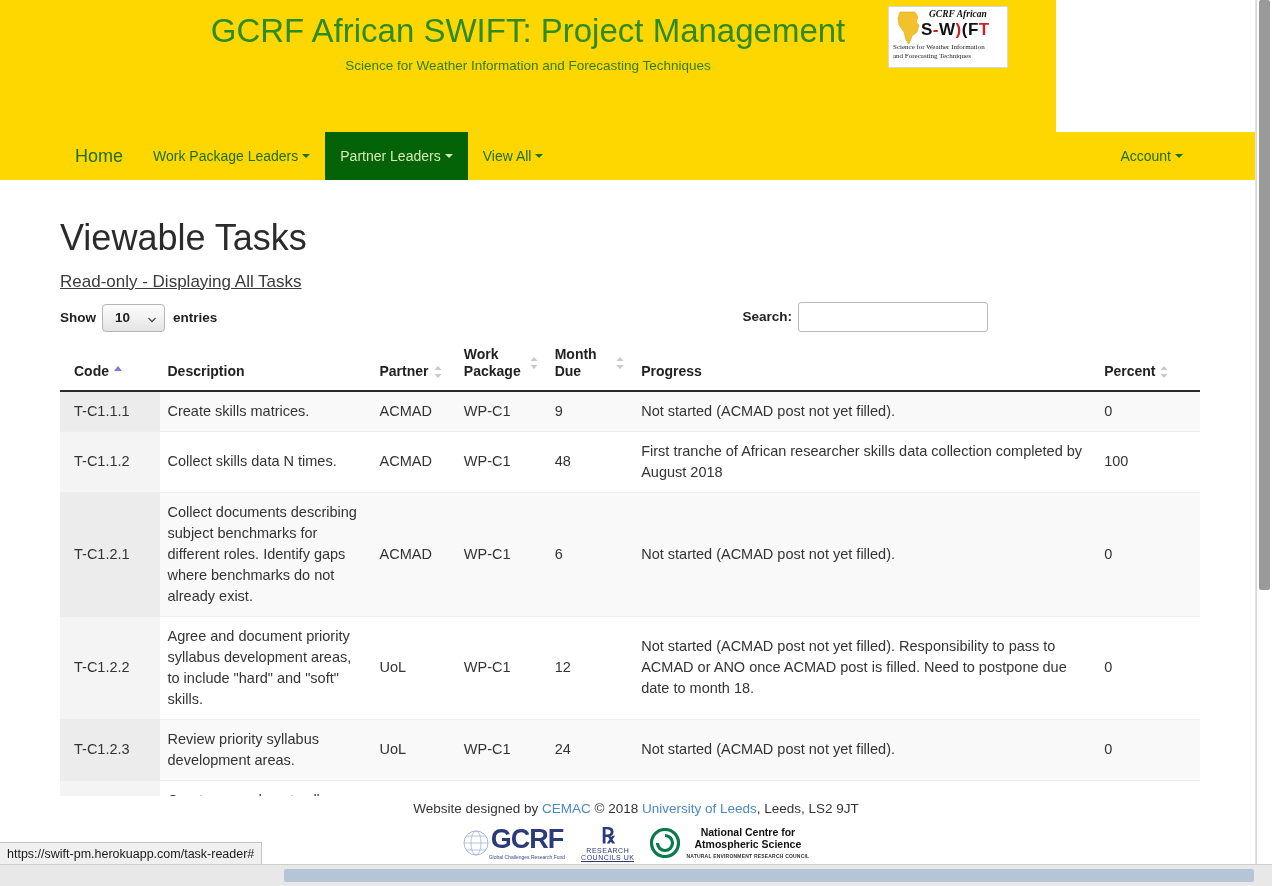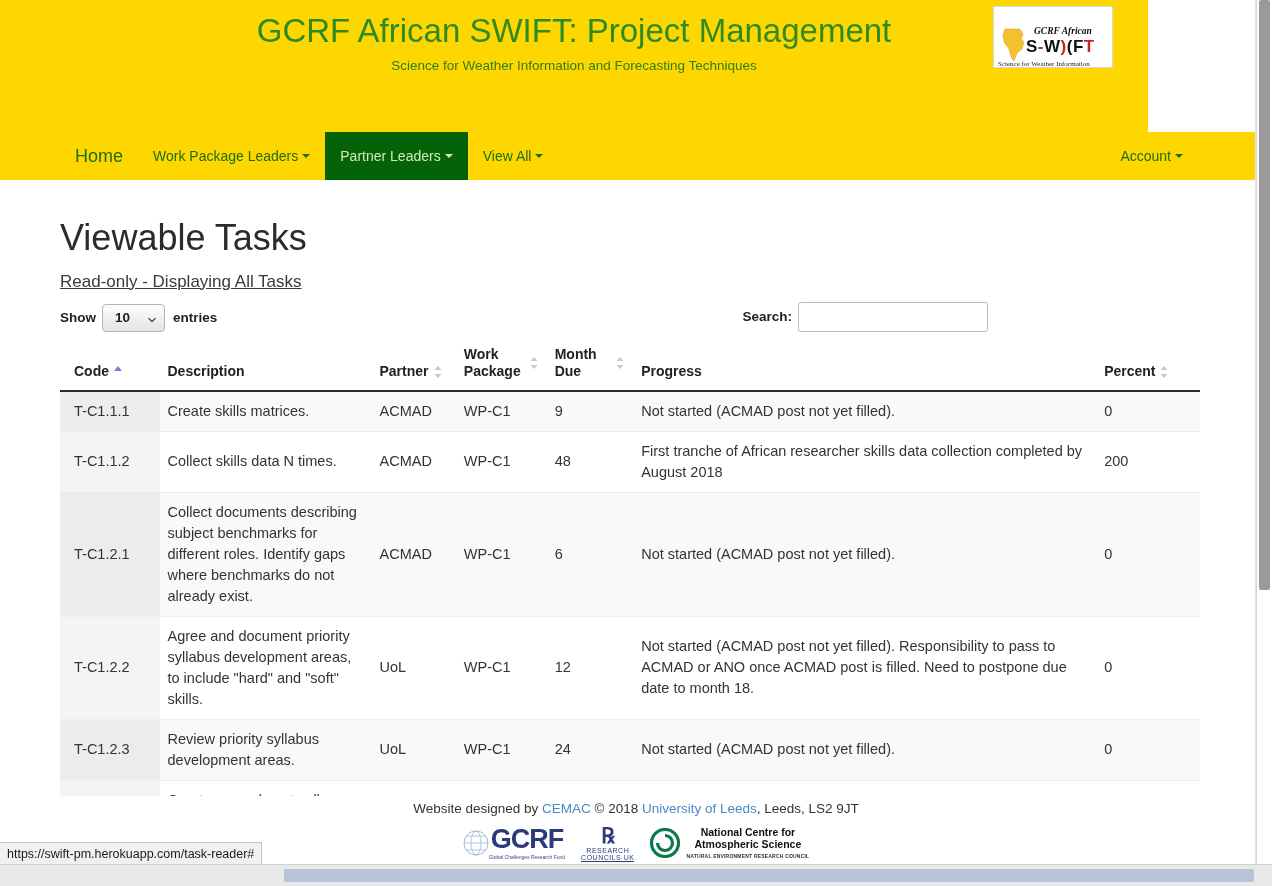--- a/index.html
+++ b/index.html
@@ -13,21 +13,21 @@
   #page {
     position: relative;
     width: 1272px; height: 886px;
     overflow: hidden;
     background: #ffffff;
   }
 
   
   .banner {
     position: relative;
-    width: 1148px;
+    width: 1056px;
     height: 132px;
     background: #FFD700;
     overflow: hidden;
   }
   .brand-title {
     text-align: center;
     color: #2e8b22;
     font-size: 33px;
     font-weight: normal;
     line-height: 1;
@@ -36,26 +36,26 @@
   }
   .brand-sub {
     text-align: center;
     color: #2e7d1e;
     font-size: 13.5px;
     padding-top: 11px;
   }
   .logo-box {
     position: absolute;
     top: 6px;
-    right: 35px;
+    right: 48px;
     width: 120px;
     height: 62px;
     background: #ffffff;
     border: 1px solid #d8d8d8;
-    padding: 17px 4px;
+    padding: 0 4px;
     overflow: hidden;
   }
   .logo-inner { position: relative; width: 100%; height: 100%; }
   .logo-africa {
     position: absolute; left: 2px; top: 3px; width: 28px; height: 36px;
   }
   .logo-gcrf {
     position: absolute; left: 36px; top: 2px;
     font-family: "Liberation Serif", serif;
     font-style: italic; font-weight: bold;
@@ -492,21 +492,21 @@
             <td class="col-prog">Not started (ACMAD post not yet filled).</td>
             <td class="col-pct">0</td>
           </tr>
           <tr class="even">
             <td class="col-code">T-C1.1.2</td>
             <td class="col-desc">Collect skills data N times.</td>
             <td class="col-part">ACMAD</td>
             <td class="col-wp">WP-C1</td>
             <td class="col-month">48</td>
             <td class="col-prog">First tranche of African researcher skills data collection completed by August 2018</td>
-            <td class="col-pct">200</td>
+            <td class="col-pct">100</td>
           </tr>
           <tr class="odd">
             <td class="col-code">T-C1.2.1</td>
             <td class="col-desc">Collect documents describing subject benchmarks for different roles. Identify gaps where benchmarks do not already exist.</td>
             <td class="col-part">ACMAD</td>
             <td class="col-wp">WP-C1</td>
             <td class="col-month">6</td>
             <td class="col-prog">Not started (ACMAD post not yet filled).</td>
             <td class="col-pct">0</td>
           </tr>

